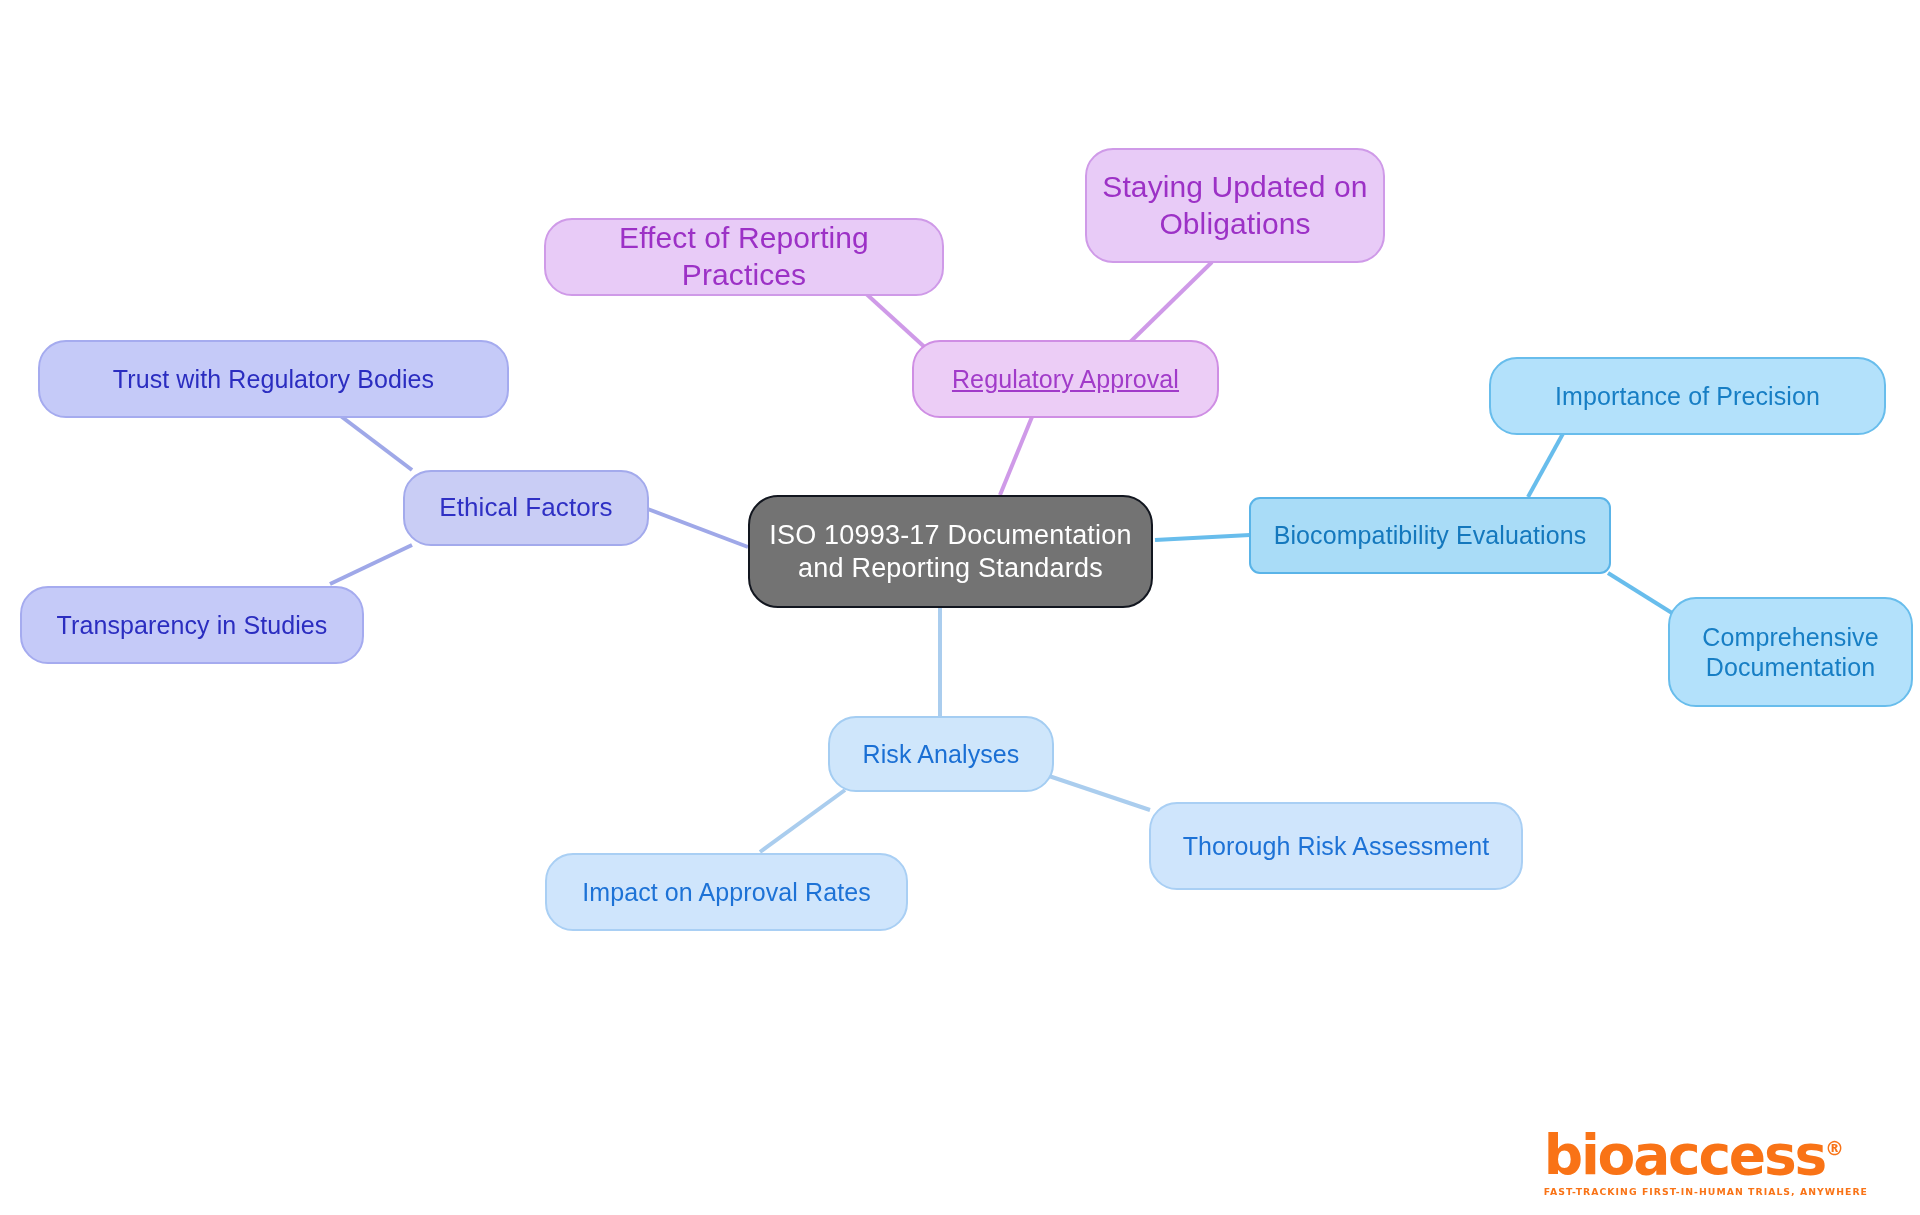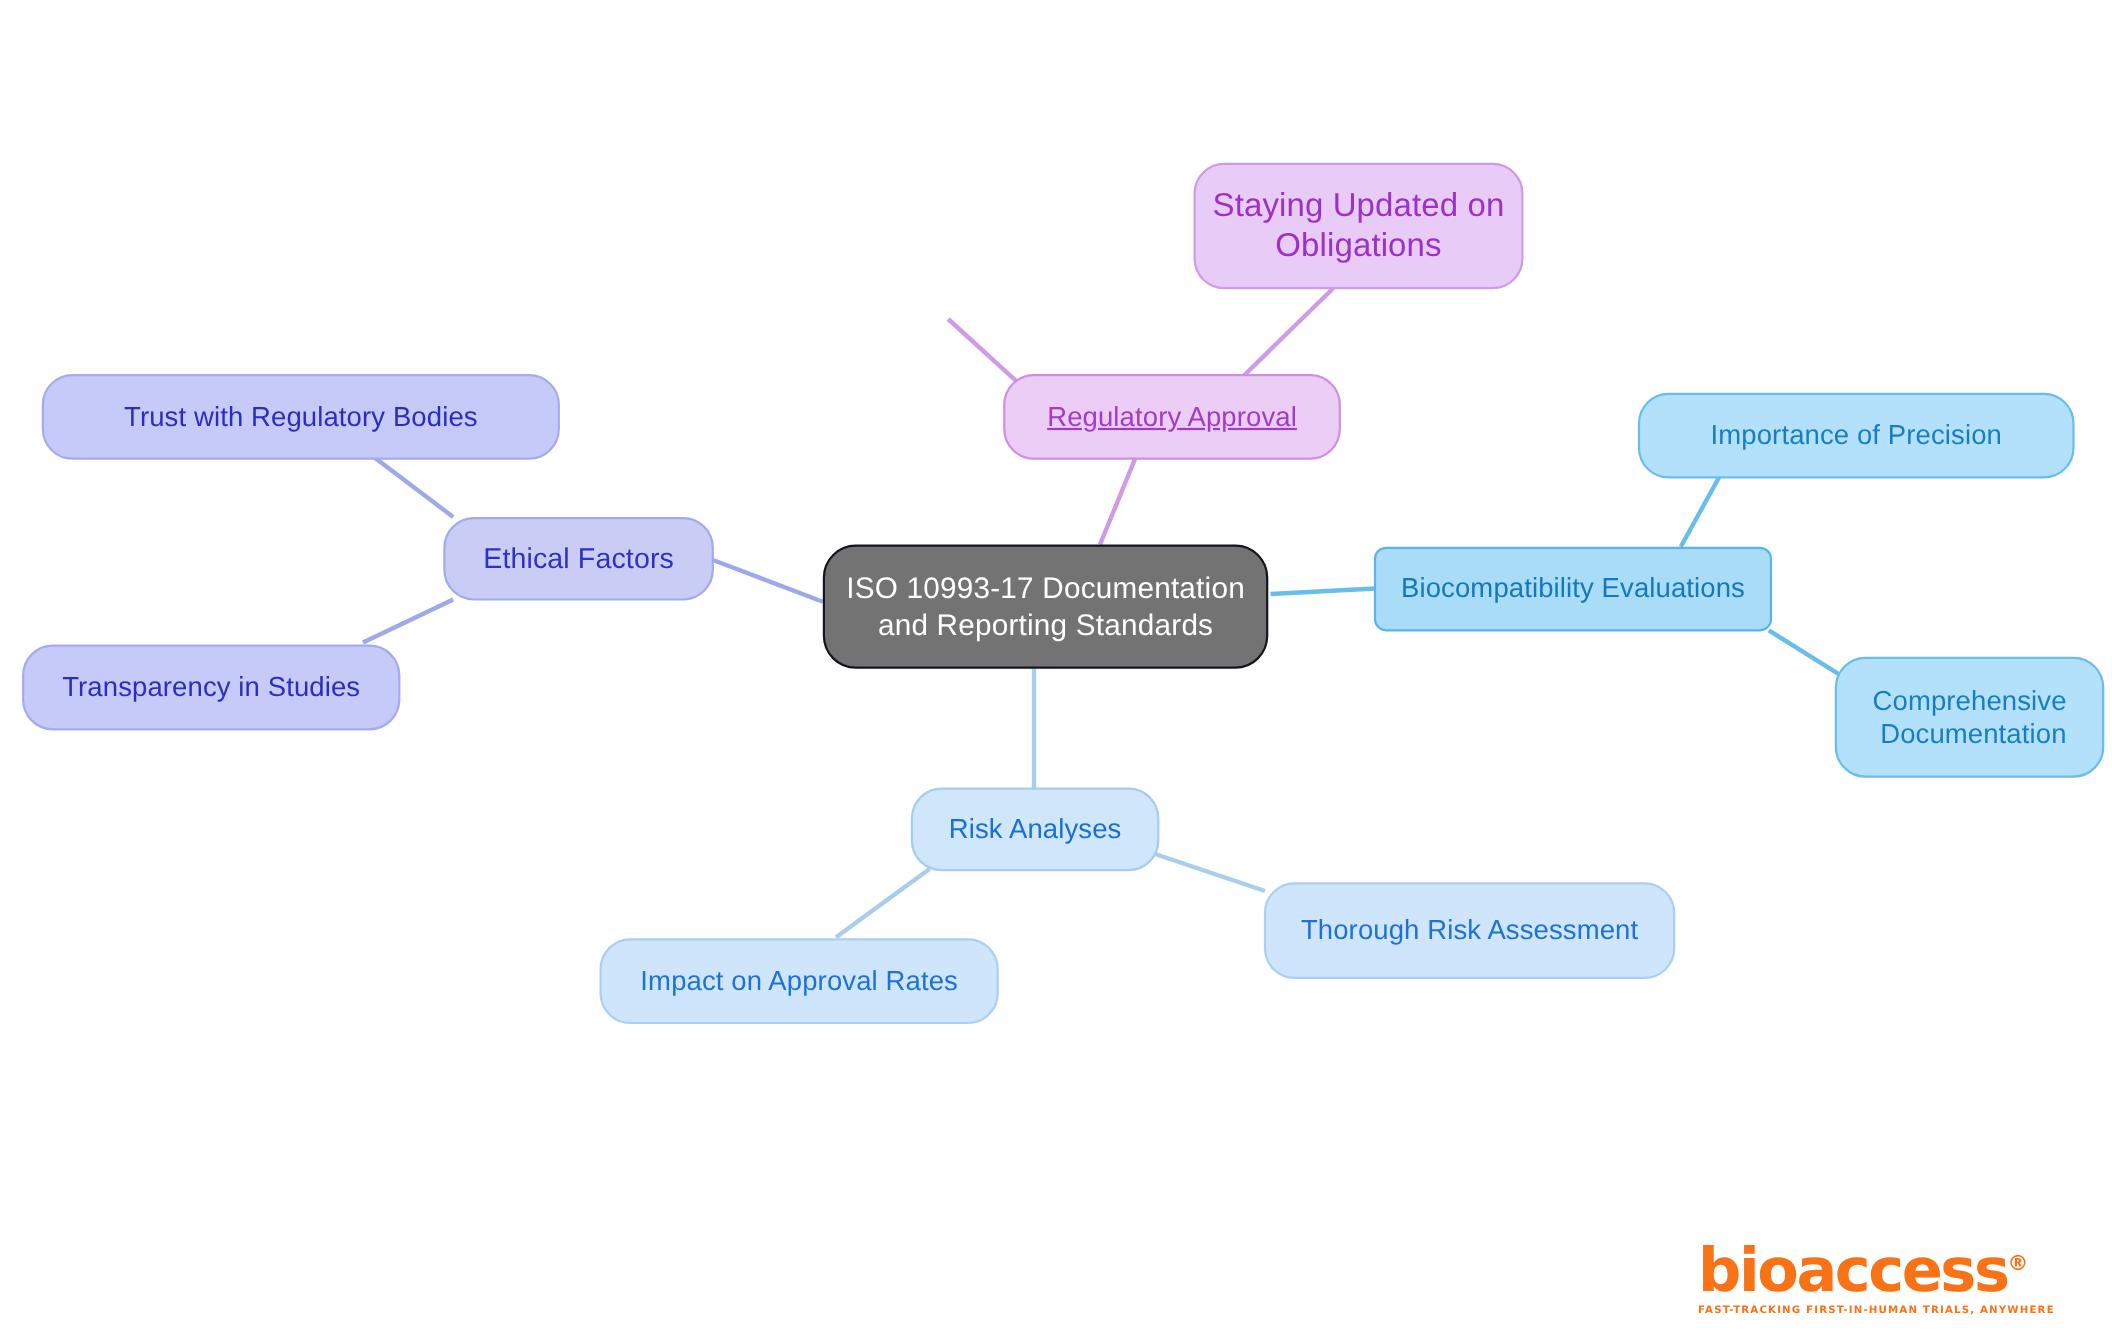--- a/index.html
+++ b/index.html
@@ -178,35 +178,36 @@
     <path d="M 1046 775 L 1150 810" stroke="#aacdee" stroke-width="4" fill="none"></path>
 
     <path d="M 845 790 L 760 852" stroke="#aacdee" stroke-width="4" fill="none"></path>
   </svg>
 
   <div class="node node--root" style="left:748px; top:495px; width:405px; height:113px;">ISO 10993-17 Documentation
 and Reporting Standards</div>
 
   <div class="node node--violet-branch" style="left:912px; top:340px; width:307px; height:78px;text-decoration:underline;">Regulatory Approval</div>
 
+  <div class="node node--violet-leaf" style="left:544px; top:218px; width:400px; height:78px;">Effect of Reporting Practices</div>
 
   <div class="node node--violet-leaf" style="left:1085px; top:148px; width:300px; height:115px;">Staying Updated on
 Obligations</div>
 
   <div class="node node--indigo-branch" style="left:403px; top:470px; width:246px; height:76px;">Ethical Factors</div>
 
   <div class="node node--indigo-leaf" style="left:38px; top:340px; width:471px; height:78px;">Trust with Regulatory Bodies</div>
 
   <div class="node node--indigo-leaf" style="left:20px; top:586px; width:344px; height:78px;">Transparency in Studies</div>
 
   <div class="node node--blue-branch" style="left:1249px; top:497px; width:362px; height:77px;border-radius:11px;">Biocompatibility Evaluations</div>
 
   <div class="node node--blue-leaf" style="left:1489px; top:357px; width:397px; height:78px;">Importance of Precision</div>
 
-  <div class="node node--blue-leaf" style="left:1668px; top:597px; width:245px; height:110px;text-align:right;">Comprehensive
+  <div class="node node--blue-leaf" style="left:1668px; top:597px; width:245px; height:110px;">Comprehensive
 Documentation</div>
 
   <div class="node node--softblue-branch" style="left:828px; top:716px; width:226px; height:76px;">Risk Analyses</div>
 
   <div class="node node--softblue-leaf" style="left:1149px; top:802px; width:374px; height:88px;">Thorough Risk Assessment</div>
 
   <div class="node node--softblue-leaf" style="left:545px; top:853px; width:363px; height:78px;border-radius:28px;">Impact on Approval Rates</div>
 
 </div>
 

